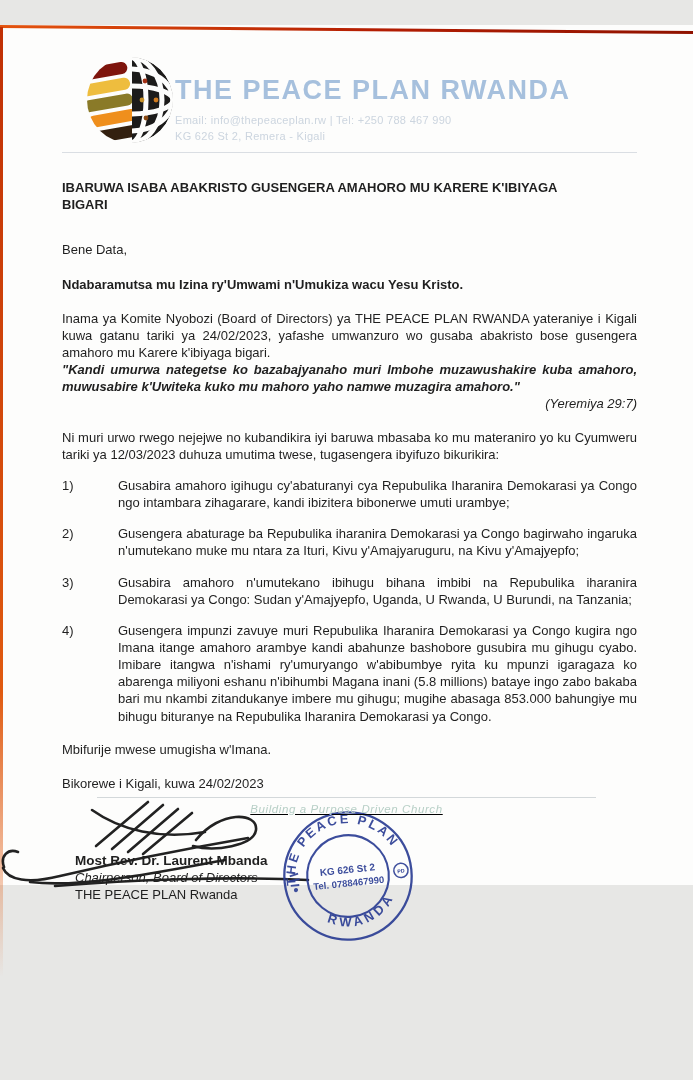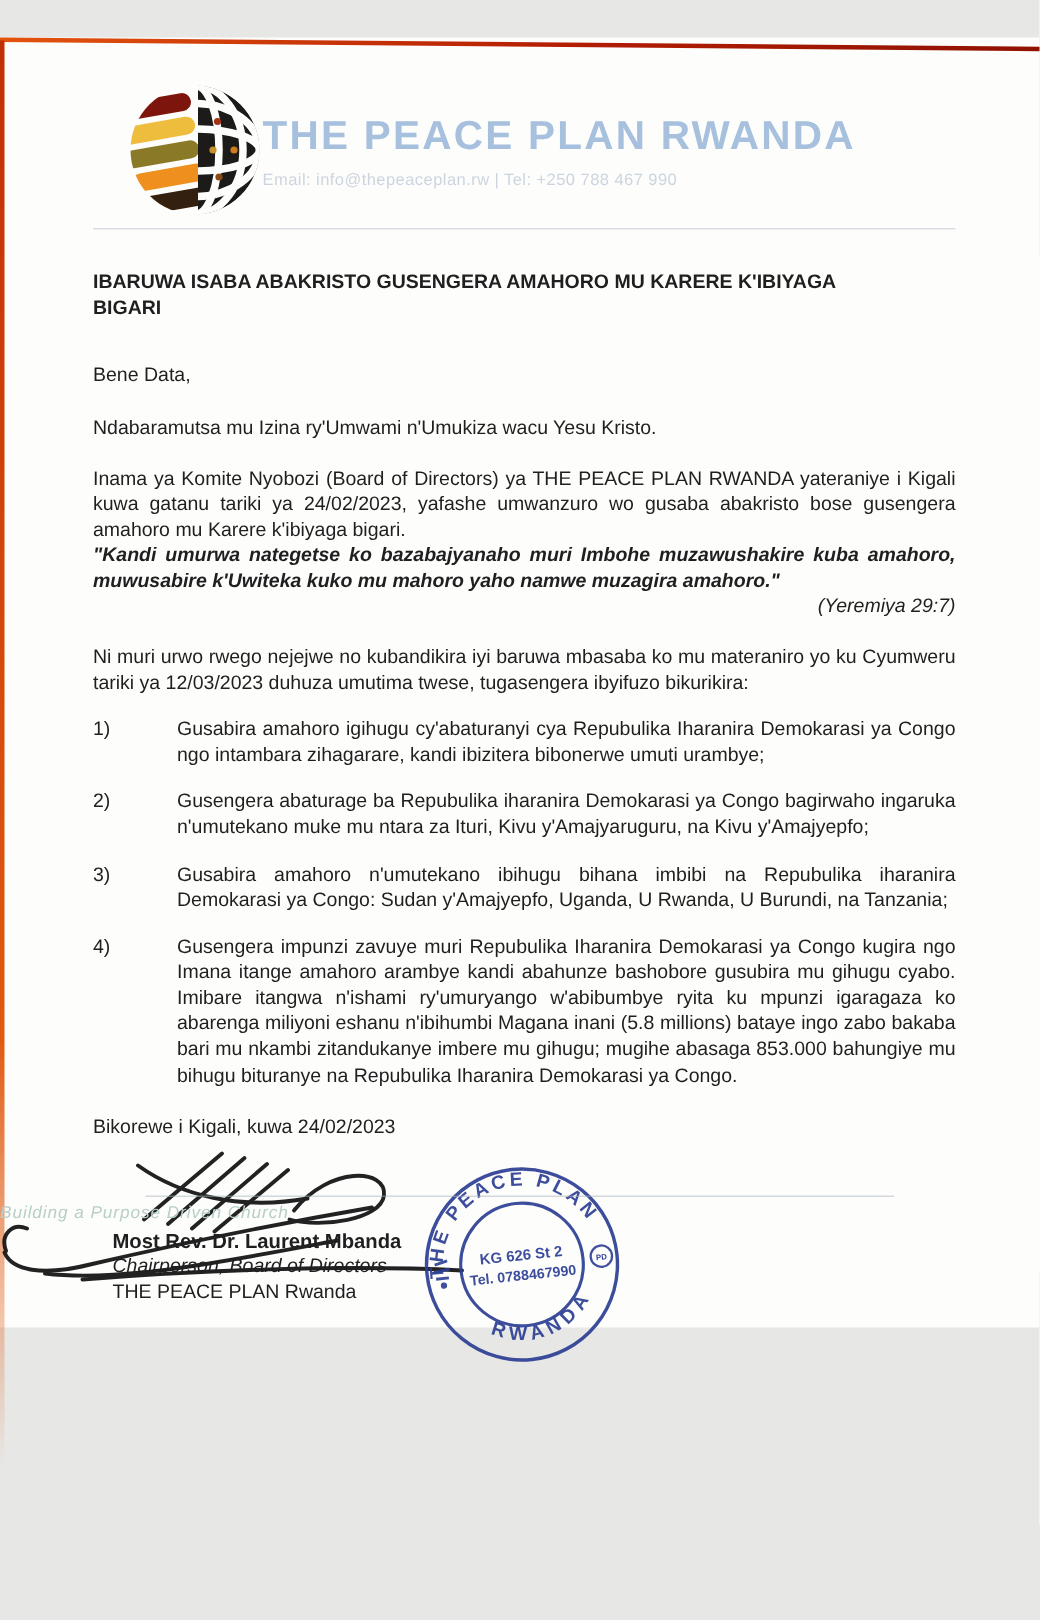--- a/index.html
+++ b/index.html
@@ -41,39 +41,39 @@
     font-size:27px;font-weight:bold;letter-spacing:1.5px;
     color:#a6c0dd;white-space:nowrap;
   }
   .lh-sub{
     color:#ccd5df;font-size:11px;line-height:1.5;
     margin-top:3px;letter-spacing:.3px;
   }
   
   .subject{font-weight:bold;margin-top:26px;}
   .salutation{margin-top:28px;}
-  .greeting{margin-top:18px;}
+  .greeting{margin-top:18px;font-weight:bold;}
   .para{margin-top:16px;text-align:justify;}
   .quote{font-weight:bold;font-style:italic;text-align:justify;}
   .quote-ref{font-style:italic;text-align:right;}
   .items{margin-top:14px;}
   .item{display:flex;margin-top:14px;}
   .item-num{flex:none;width:24px;}
   .item-text{flex:1;text-align:justify;margin-left:32px;}
   .blessing{margin-top:16px;}
   .place-date{margin-top:17px;}
   
   .closing{position:relative;height:200px;margin-top:4px;}
   .sig-svg{position:absolute;left:-62px;top:0;width:380px;height:140px;}
   .sig-block{position:absolute;left:13px;top:56px;width:270px;line-height:1.3;}
   .sig-name{font-weight:bold;font-size:13.5px;}
   .sig-title{font-style:italic;}
   .stamp{position:absolute;left:210px;top:4px;width:152px;height:152px;transform:rotate(-6deg);}
   
-  .footer{position:absolute;left:0;bottom:70px;width:100%;}
+  .footer{position:absolute;left:0;bottom:70px;width:100%;text-align:center;text-decoration:underline;}
   .footer-rule{width:72%;margin:0 auto 5px auto;border-top:1px solid rgba(170,180,184,0.5);}
   .tagline{color:#b7cfc6;font-style:italic;font-size:11.5px;letter-spacing:.6px;}
 </style>
 </head>
 <body>
 
 <div class="sheet">
   <div class="sheet-top-border"></div>
   <div class="sheet-left-border"></div>
 
@@ -109,20 +109,21 @@
             <circle cx="71" cy="45" r="2.4" fill="#d07a1e"></circle>
             <circle cx="57" cy="45" r="2.4" fill="#c8922a"></circle>
             <circle cx="61" cy="63" r="2.4" fill="#8a4a14"></circle>
           </g>
         </g>
       </svg>
       <div class="lh-text">
         <div class="org-name">THE PEACE PLAN RWANDA</div>
         <div class="lh-sub">
           <div>Email: info@thepeaceplan.rw | Tel: +250 788 467 990</div>
+          <div>KG 626 St 2, Remera - Kigali</div>
         </div>
       </div>
     </div>
 
     <div class="subject">
       <div>IBARUWA ISABA ABAKRISTO GUSENGERA AMAHORO MU KARERE K'IBIYAGA</div>
       <div>BIGARI</div>
     </div>
 
     <div class="salutation">Bene Data,</div>
@@ -152,20 +153,21 @@
       <div class="item">
         <div class="item-num">3)</div>
         <div class="item-text">Gusabira amahoro n'umutekano ibihugu bihana imbibi na Repubulika iharanira Demokarasi ya Congo: Sudan y'Amajyepfo, Uganda, U Rwanda, U Burundi, na Tanzania;</div>
       </div>
       <div class="item">
         <div class="item-num">4)</div>
         <div class="item-text">Gusengera impunzi zavuye muri Repubulika Iharanira Demokarasi ya Congo kugira ngo Imana itange amahoro arambye kandi abahunze bashobore gusubira mu gihugu cyabo. Imibare itangwa n'ishami ry'umuryango w'abibumbye ryita ku mpunzi igaragaza ko abarenga miliyoni eshanu n'ibihumbi Magana inani (5.8 millions) bataye ingo zabo bakaba bari mu nkambi zitandukanye imbere mu gihugu; mugihe abasaga 853.000 bahungiye mu bihugu bituranye na Repubulika Iharanira Demokarasi ya Congo.</div>
       </div>
     </div>
 
+    <div class="blessing">Mbifurije mwese umugisha w'Imana.</div>
     <div class="place-date">Bikorewe i Kigali, kuwa 24/02/2023</div>
 
     <div class="closing">
 
       <svg class="sig-svg" viewBox="0 0 380 140">
         <g fill="none" stroke="#101010" stroke-width="2.6" stroke-linecap="round" opacity="0.92">
           <path d="M96,50 L148,6"></path>
           <path d="M112,53 L163,9"></path>
           <path d="M128,56 L178,13"></path>
           <path d="M143,58 L192,17"></path>

